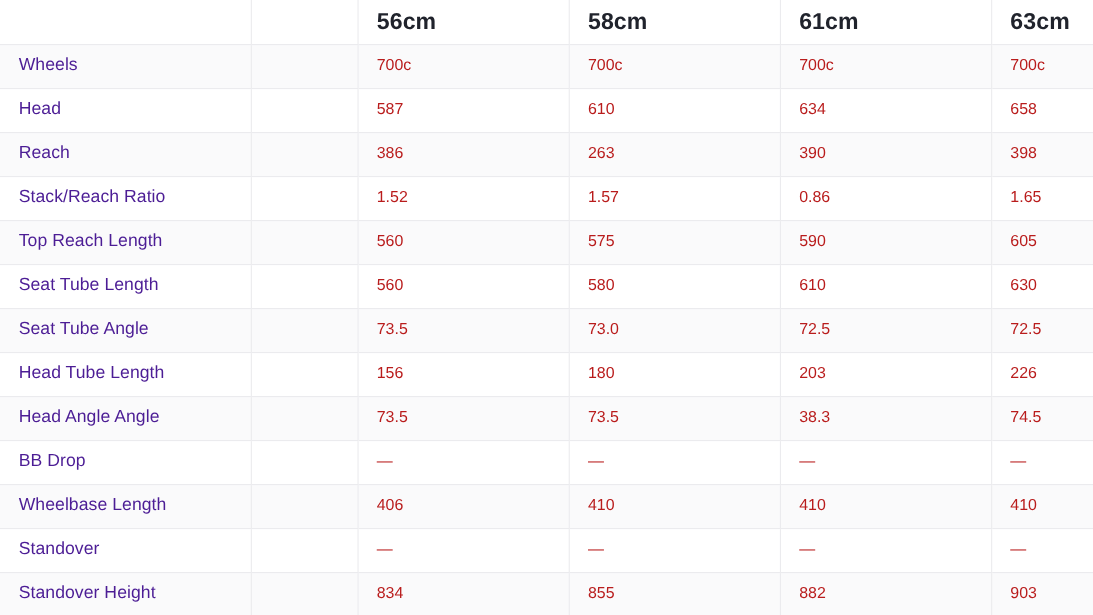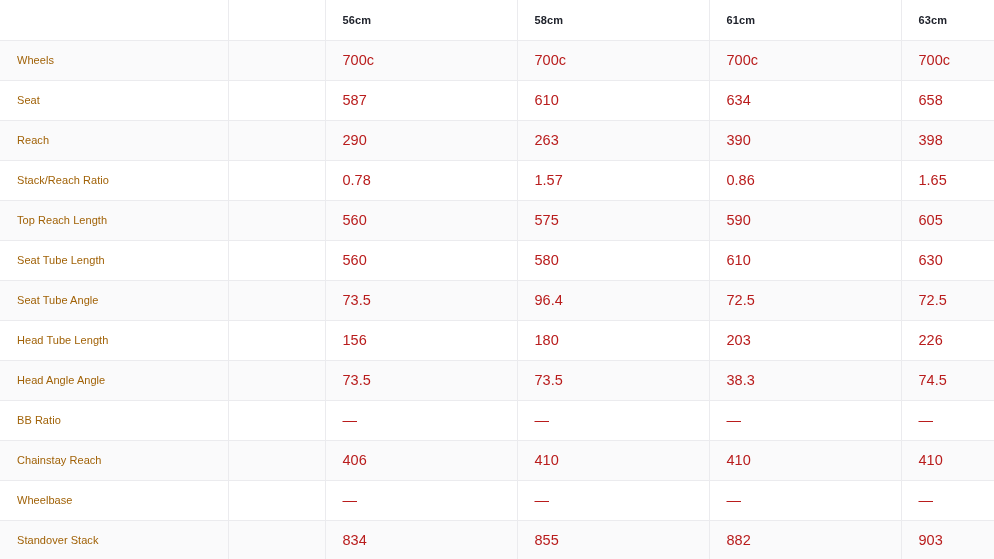--- a/index.html
+++ b/index.html
@@ -26,34 +26,34 @@
     text-align: left;
     vertical-align: middle;
     padding: 0 0 0 17px;
     height: 40px;
     font-weight: normal;
     border-bottom: 1px solid #ebebee;
     box-sizing: border-box;
   }
   .geo-table thead th {
     height: 40px;
-    font-size: 11px;
+    font-size: 21px;
     font-weight: bold;
     color: #20232c;
     letter-spacing: 0.1px;
     border-bottom: 1px solid #ebebee;
     background: #ffffff;
   }
   .geo-table thead th.spacer-head,
   .geo-table thead th.label-head {
     border-bottom: 1px solid #ebebee;
   }
   .geo-table tbody td.row-label {
-    font-size: 11px;
-    color: #a16207;
+    font-size: 16px;
+    color: #4c1d95;
     letter-spacing: 0.05px;
   }
   .geo-table tbody td.value {
     font-size: 14.5px;
     color: #b91c1c;
   }
   .geo-table tbody tr:nth-child(odd) td {
     background: #fafafb;
   }
   .geo-table tbody tr:nth-child(even) td {
@@ -101,39 +101,39 @@
   <tbody>
     <tr>
       <td class="row-label">Wheels</td>
       <td class="spacer-cell"></td>
       <td class="value size-col">700c</td>
       <td class="value size-col">700c</td>
       <td class="value size-col">700c</td>
       <td class="value size-col">700c</td>
     </tr>
     <tr>
-      <td class="row-label">Seat</td>
+      <td class="row-label">Head</td>
       <td class="spacer-cell"></td>
       <td class="value size-col">587</td>
       <td class="value size-col">610</td>
       <td class="value size-col">634</td>
       <td class="value size-col">658</td>
     </tr>
     <tr>
       <td class="row-label">Reach</td>
       <td class="spacer-cell"></td>
-      <td class="value size-col">290</td>
+      <td class="value size-col">386</td>
       <td class="value size-col">263</td>
       <td class="value size-col">390</td>
       <td class="value size-col">398</td>
     </tr>
     <tr>
       <td class="row-label">Stack/Reach Ratio</td>
       <td class="spacer-cell"></td>
-      <td class="value size-col">0.78</td>
+      <td class="value size-col">1.52</td>
       <td class="value size-col">1.57</td>
       <td class="value size-col">0.86</td>
       <td class="value size-col">1.65</td>
     </tr>
     <tr>
       <td class="row-label">Top Reach Length</td>
       <td class="spacer-cell"></td>
       <td class="value size-col">560</td>
       <td class="value size-col">575</td>
       <td class="value size-col">590</td>
@@ -144,66 +144,66 @@
       <td class="spacer-cell"></td>
       <td class="value size-col">560</td>
       <td class="value size-col">580</td>
       <td class="value size-col">610</td>
       <td class="value size-col">630</td>
     </tr>
     <tr>
       <td class="row-label">Seat Tube Angle</td>
       <td class="spacer-cell"></td>
       <td class="value size-col">73.5</td>
-      <td class="value size-col">96.4</td>
+      <td class="value size-col">73.0</td>
       <td class="value size-col">72.5</td>
       <td class="value size-col">72.5</td>
     </tr>
     <tr>
       <td class="row-label">Head Tube Length</td>
       <td class="spacer-cell"></td>
       <td class="value size-col">156</td>
       <td class="value size-col">180</td>
       <td class="value size-col">203</td>
       <td class="value size-col">226</td>
     </tr>
     <tr>
       <td class="row-label">Head Angle Angle</td>
       <td class="spacer-cell"></td>
       <td class="value size-col">73.5</td>
       <td class="value size-col">73.5</td>
       <td class="value size-col">38.3</td>
       <td class="value size-col">74.5</td>
     </tr>
     <tr>
-      <td class="row-label">BB Ratio</td>
-      <td class="spacer-cell"></td>
-      <td class="value size-col dash">—</td>
-      <td class="value size-col dash">—</td>
-      <td class="value size-col dash">—</td>
-      <td class="value size-col dash">—</td>
-    </tr>
-    <tr>
-      <td class="row-label">Chainstay Reach</td>
+      <td class="row-label">BB Drop</td>
+      <td class="spacer-cell"></td>
+      <td class="value size-col dash">—</td>
+      <td class="value size-col dash">—</td>
+      <td class="value size-col dash">—</td>
+      <td class="value size-col dash">—</td>
+    </tr>
+    <tr>
+      <td class="row-label">Wheelbase Length</td>
       <td class="spacer-cell"></td>
       <td class="value size-col">406</td>
       <td class="value size-col">410</td>
       <td class="value size-col">410</td>
       <td class="value size-col">410</td>
     </tr>
     <tr>
-      <td class="row-label">Wheelbase</td>
-      <td class="spacer-cell"></td>
-      <td class="value size-col dash">—</td>
-      <td class="value size-col dash">—</td>
-      <td class="value size-col dash">—</td>
-      <td class="value size-col dash">—</td>
-    </tr>
-    <tr>
-      <td class="row-label">Standover Stack</td>
+      <td class="row-label">Standover</td>
+      <td class="spacer-cell"></td>
+      <td class="value size-col dash">—</td>
+      <td class="value size-col dash">—</td>
+      <td class="value size-col dash">—</td>
+      <td class="value size-col dash">—</td>
+    </tr>
+    <tr>
+      <td class="row-label">Standover Height</td>
       <td class="spacer-cell"></td>
       <td class="value size-col">834</td>
       <td class="value size-col">855</td>
       <td class="value size-col">882</td>
       <td class="value size-col">903</td>
     </tr>
   </tbody>
 </table>
 
 </body></html>

